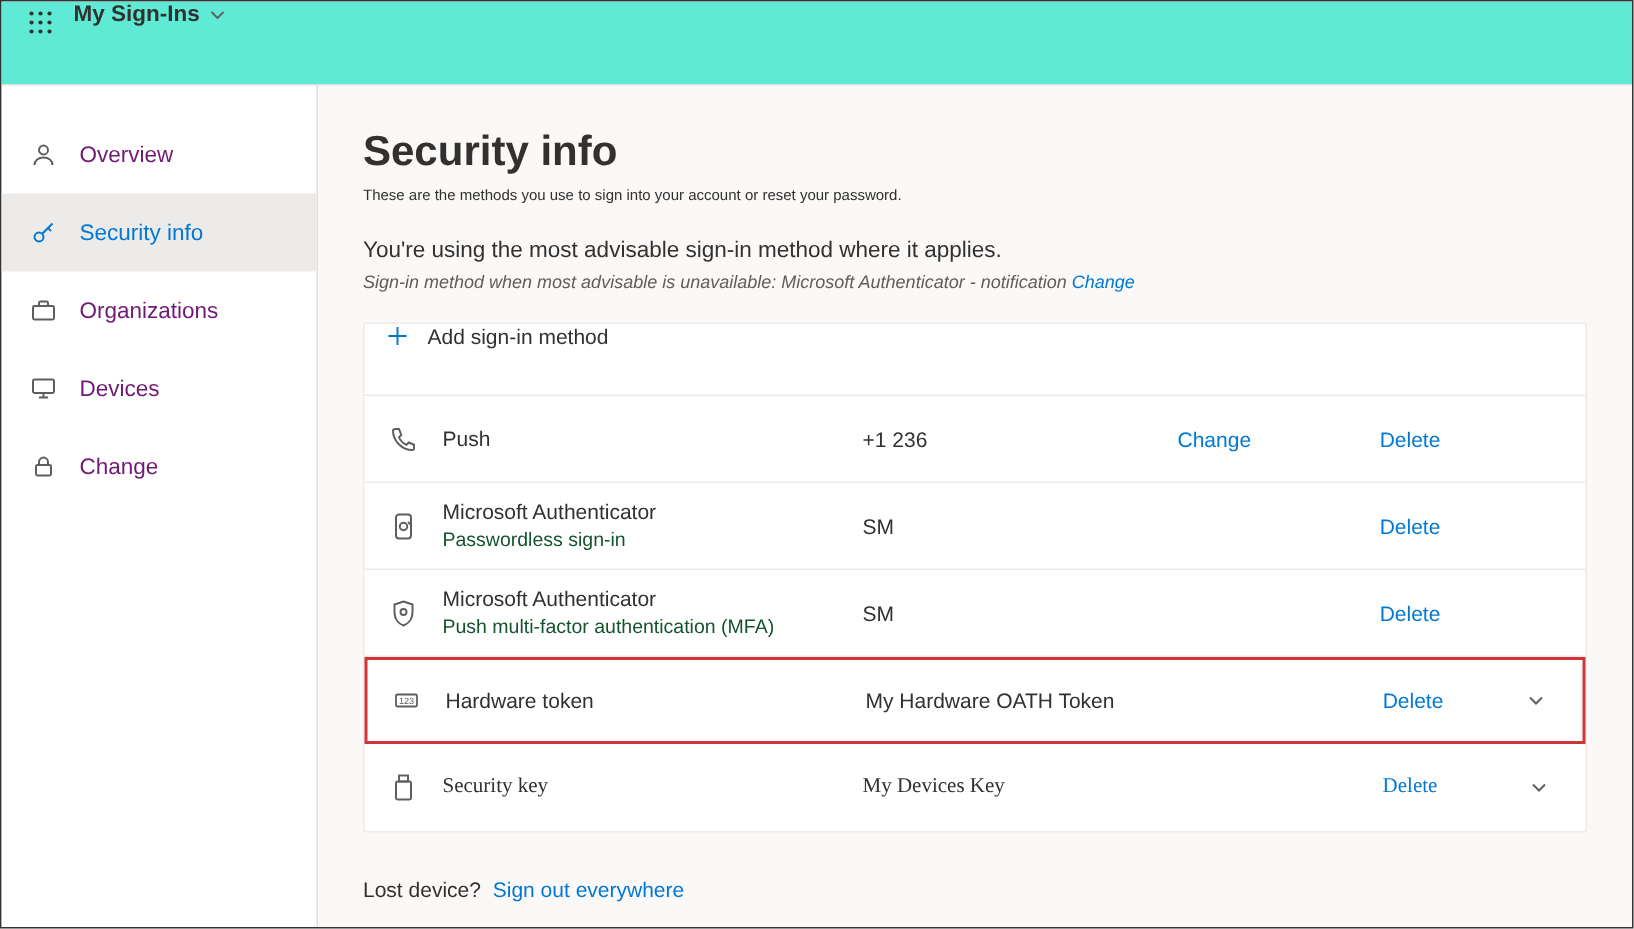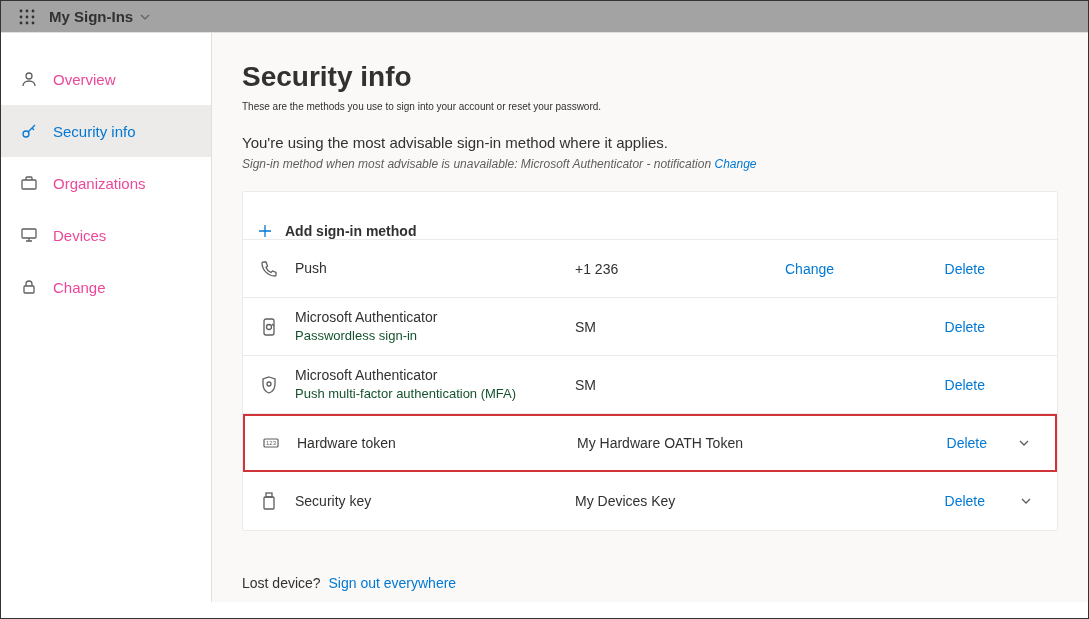--- a/index.html
+++ b/index.html
@@ -8,24 +8,24 @@
     font-size: 14px;
     color: #323130;
     background: #fff;
     width: 1089px;
     height: 619px;
     overflow: hidden;
     border: 1px solid #333;
   }
   
   .header {
-    height: 32px;
-    background: #a3a3a3;
-    display: flex;
-    align-items: center;
+    height: 56px;
+    background: #5eead4;
+    display: flex;
+    align-items: flex-start;
     padding: 0 12px;
     border-bottom: 1px solid #e1dfdd;
   }
   .waffle {
     width: 28px; height: 28px;
     display: flex; align-items: center; justify-content: center;
     cursor: pointer;
     margin-right: 8px;
   }
   .waffle svg { width: 16px; height: 16px; }
@@ -46,21 +46,21 @@
     background: #fff;
     border-right: 1px solid #e1dfdd;
     padding-top: 20px;
   }
   .nav-item {
     display: flex;
     align-items: center;
     height: 52px;
     padding: 0 18px;
     cursor: pointer;
-    color: #ec4899;
+    color: #701a75;
     font-size: 15px;
   }
   .nav-item .nav-icon {
     width: 20px; height: 20px;
     margin-right: 14px;
     display: flex; align-items: center; justify-content: center;
     color: #605e5c;
   }
   .nav-item.active {
     background: #edebe9;
@@ -98,41 +98,40 @@
   }
   .advisable-sub a { color: #0078d4; text-decoration: none; cursor:pointer; }
 
   .methods {
     background: #fff;
     border: 1px solid #edebe9;
     border-radius: 2px;
   }
   .add-row {
     display: flex;
-    align-items: flex-end;
+    align-items: flex-start;
     height: 48px;
     padding: 0 14px;
     border-bottom: 1px solid #edebe9;
     cursor: pointer;
     color: #323130;
-    font-weight: bold;
   }
   .add-row .plus {
     color: #0078d4;
     margin-right: 12px;
     display:flex;
   }
   .method-row {
     display: flex;
     align-items: center;
     min-height: 58px;
     padding: 10px 16px;
     border-bottom: 1px solid #edebe9;
   }
-  .method-row:last-child { border-bottom: none; }
+  .method-row:last-child { border-bottom: none; font-family: Liberation Serif, serif; }
   .method-row.highlighted {
     border: 2px solid #d13438;
   }
   .col-icon {
     width: 36px;
     color: #605e5c;
     display:flex; align-items:center;
   }
   .col-name {
     width: 280px;
@@ -145,36 +144,36 @@
     width: 210px;
     font-size: 14px;
     color: #323130;
   }
   .col-change {
     width: 110px;
     text-align: left;
   }
   .col-delete {
     width: 90px;
-    text-align: right;
+    text-align: center;
   }
   .link {
     color: #0078d4;
     cursor: pointer;
     font-size: 14px;
   }
   .col-chev {
     flex: 1;
     display: flex;
     justify-content: flex-end;
     padding-right: 8px;
     color: #605e5c;
   }
   .lost {
-    margin-top: 44px;
+    margin-top: 30px;
     font-size: 14px;
   }
   .lost .link { margin-left: 4px; }
 
   svg { display: block; }
 </style>
 </head>
 <body>
 
 <div class="header">

